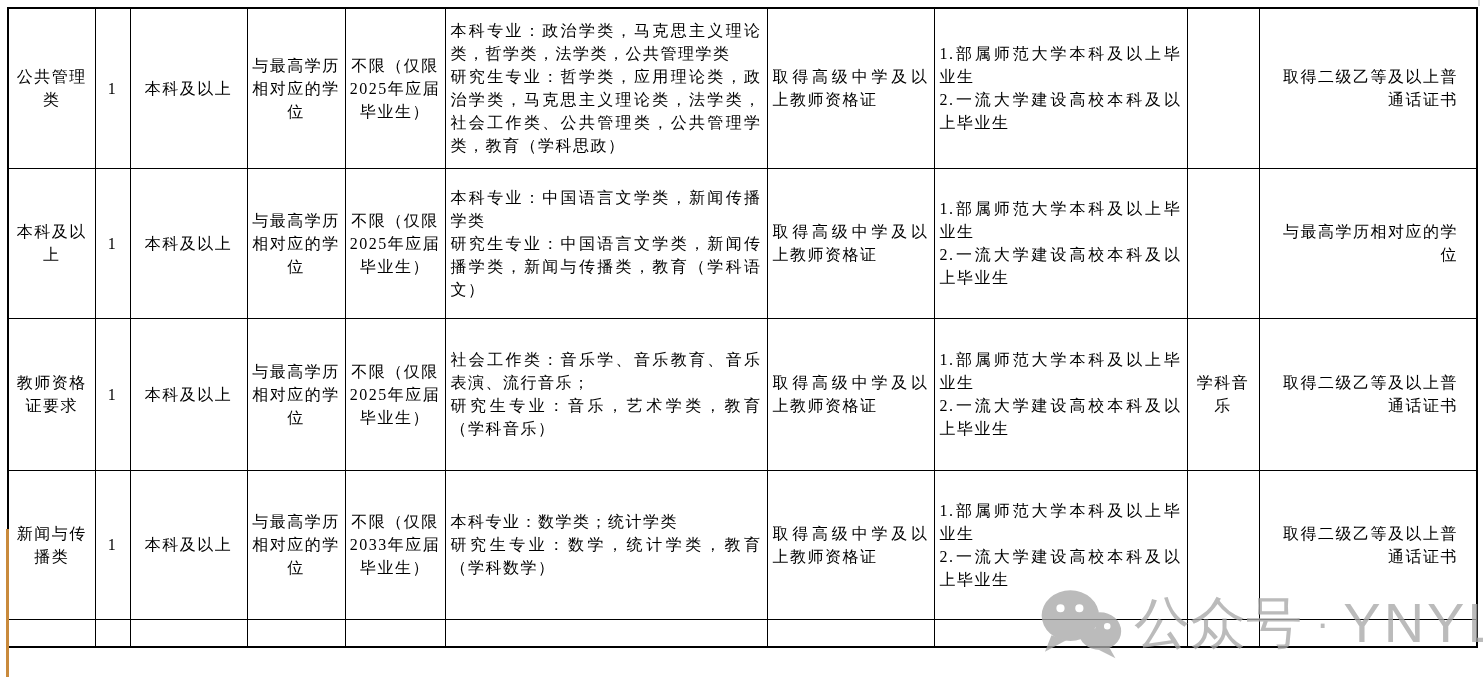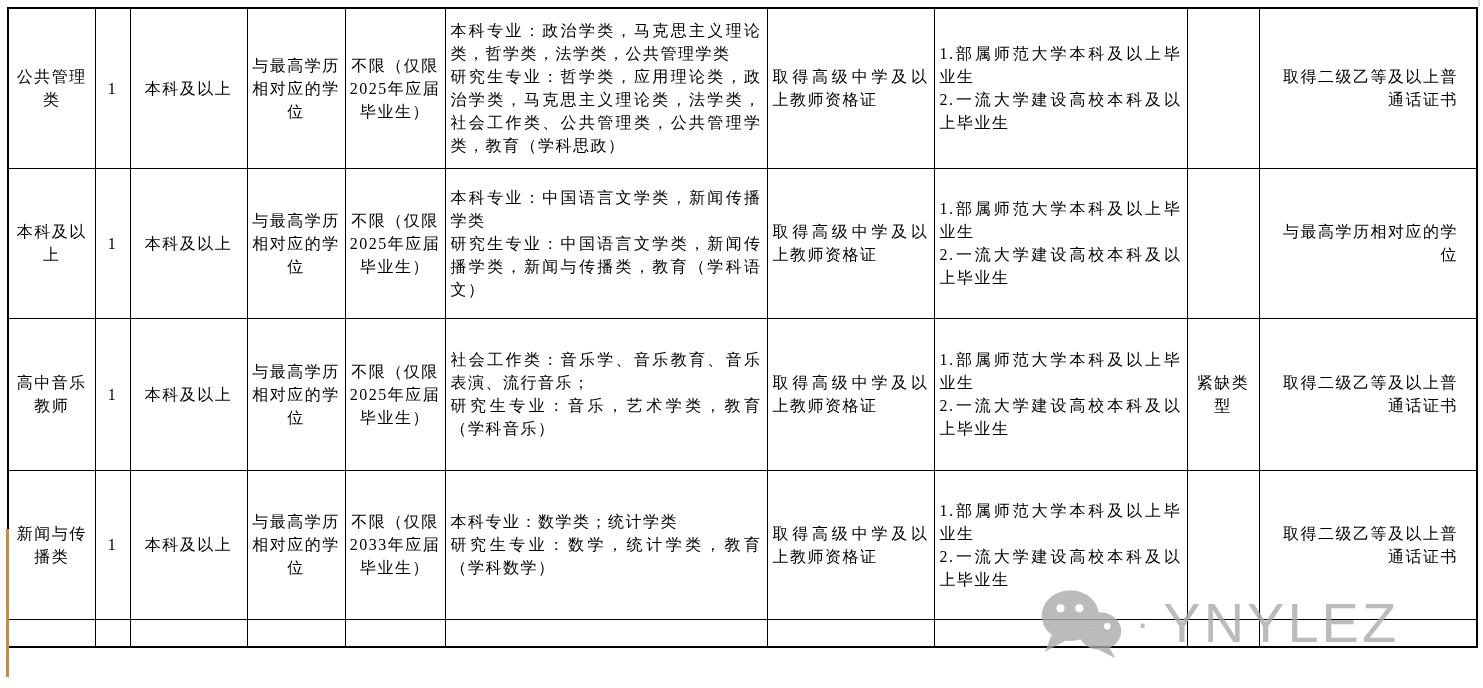--- a/index.html
+++ b/index.html
@@ -126,31 +126,31 @@
       <td class="j">本科专业：中国语言文学类，新闻传播学类
 研究生专业：中国语言文学类，新闻传播学类，新闻与传播类，教育（学科语文）</td>
       <td class="j">取得高级中学及以上教师资格证</td>
       <td class="j">1.部属师范大学本科及以上毕业生
 2.一流大学建设高校本科及以上毕业生</td>
       <td class="c"></td>
       <td class="remark">与最高学历相对应的学位</td>
     </tr>
 
     <tr class="row-3">
-      <td class="c">高中音乐教师</td>
+      <td class="c">教师资格证要求</td>
       <td class="c">1</td>
       <td class="c">本科及以上</td>
       <td class="c">与最高学历相对应的学位</td>
       <td class="c">不限（仅限2025年应届毕业生）</td>
       <td class="j">社会工作类：音乐学、音乐教育、音乐表演、流行音乐；
 研究生专业：音乐，艺术学类，教育（学科音乐）</td>
       <td class="j">取得高级中学及以上教师资格证</td>
       <td class="j">1.部属师范大学本科及以上毕业生
 2.一流大学建设高校本科及以上毕业生</td>
-      <td class="c">紧缺类型</td>
+      <td class="c">学科音乐</td>
       <td class="remark">取得二级乙等及以上普通话证书</td>
     </tr>
 
     <tr class="row-4">
       <td class="c">新闻与传播类</td>
       <td class="c">1</td>
       <td class="c">本科及以上</td>
       <td class="c">与最高学历相对应的学位</td>
       <td class="c">不限（仅限2033年应届毕业生）</td>
       <td class="j">本科专业：数学类；统计学类
@@ -184,15 +184,16 @@
   <svg class="wm-icon" viewBox="0 0 100 90" fill="currentColor">
     <path fill-rule="evenodd" d="M2 36 a35 31 0 1 0 70 0 a35 31 0 1 0 -70 0 Z
       M20 27 a5 5 0 1 0 10 0 a5 5 0 1 0 -10 0 Z
       M43 27 a5 5 0 1 0 10 0 a5 5 0 1 0 -10 0 Z"></path>
     <path d="M14 60 L6 80 L32 66 Z"></path>
     <path fill-rule="evenodd" d="M47 55 a26 23 0 1 0 52 0 a26 23 0 1 0 -52 0 Z
       M60 49 a4 4 0 1 0 8 0 a4 4 0 1 0 -8 0 Z
       M78 49 a4 4 0 1 0 8 0 a4 4 0 1 0 -8 0 Z"></path>
     <path d="M84 74 L92 88 L72 78 Z"></path>
   </svg>
+  <span>公众号</span>
   <span class="wm-sep">·</span>
   <span class="wm-handle">YNYLEZ</span>
 </div>
 
 </body></html>

